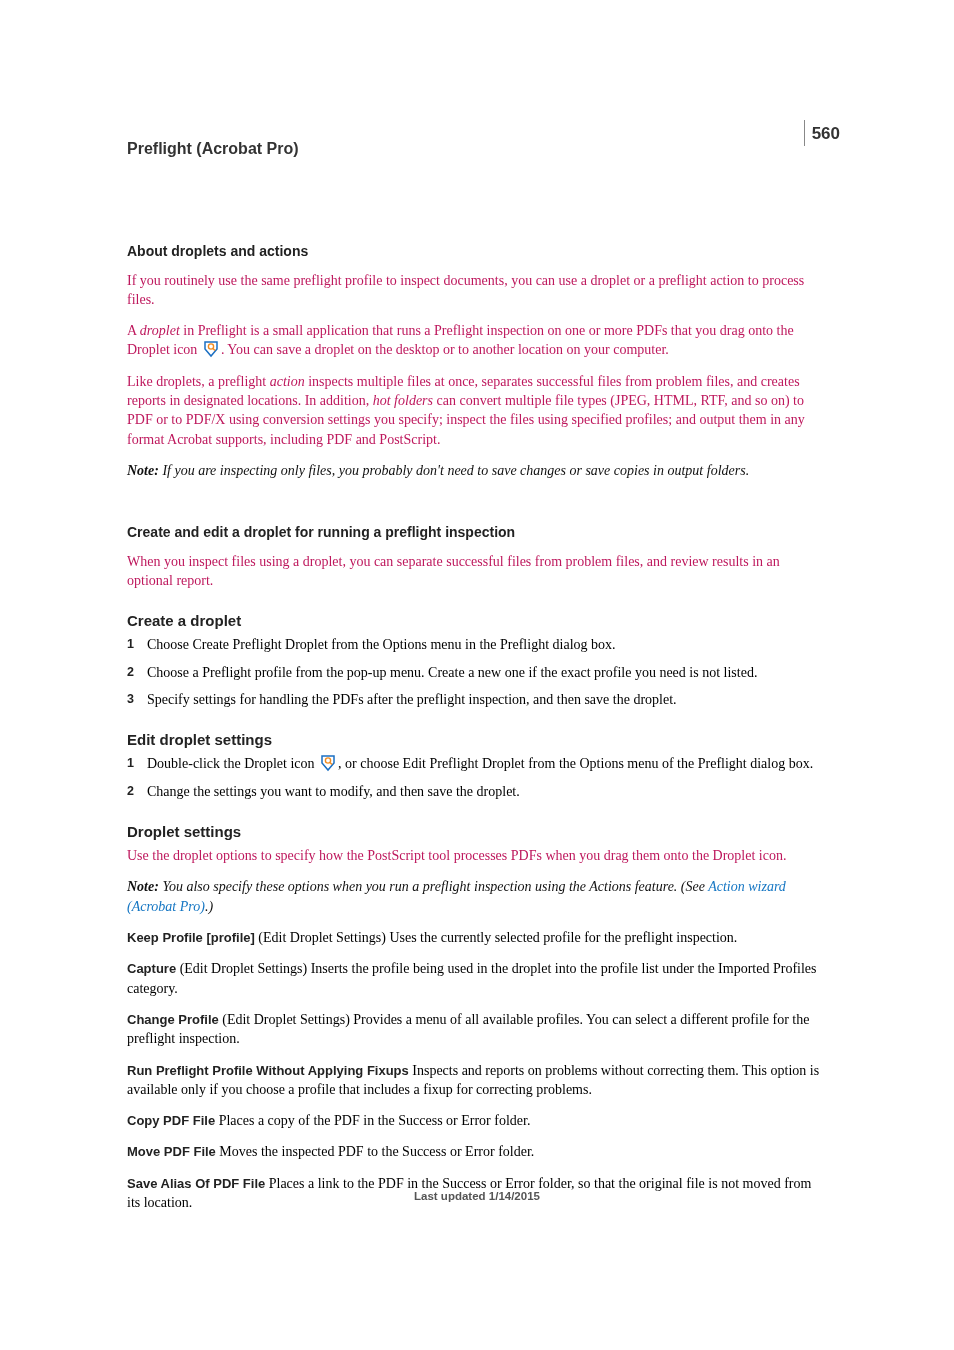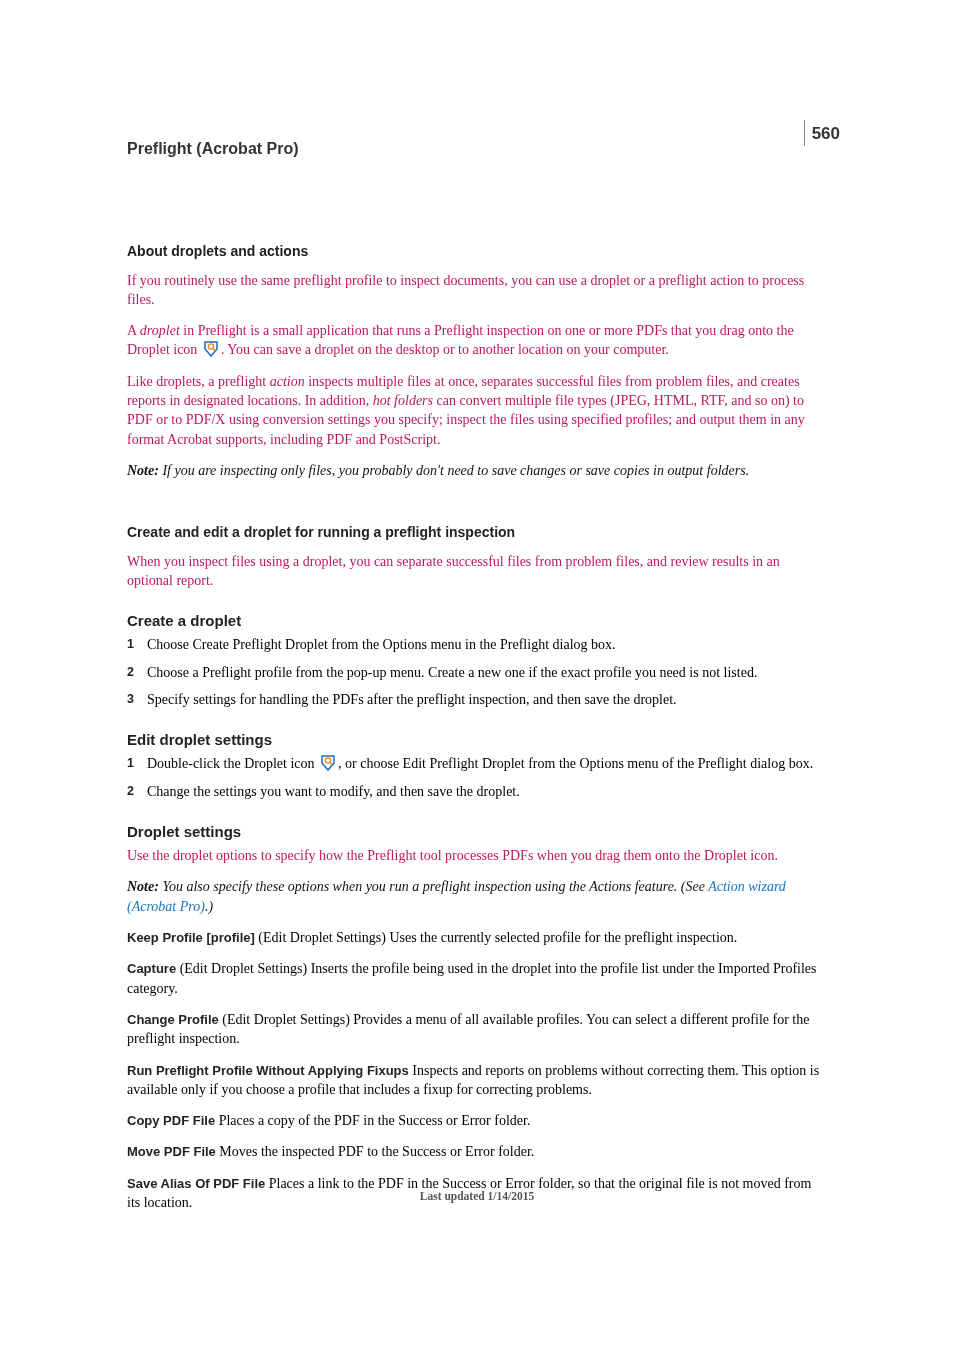--- a/index.html
+++ b/index.html
@@ -116,21 +116,21 @@
     color: #1576c3;
     text-decoration: none;
     font-style: italic;
   }
   .footer {
     position: absolute;
     bottom: 148px;
     left: 0;
     width: 954px;
     text-align: center;
-    font-family: Liberation Serif, serif;
+    font-family: Liberation Sans, sans-serif;
     font-weight: 700;
     font-size: 11.5px;
     color: #555;
   }
   .sec-gap { height: 32px; }
   svg.droplet-icon {
     vertical-align: -4px;
     margin: 0 1px;
   }
 </style>
@@ -198,21 +198,21 @@
             <line x1="11" y1="8.5" x2="13" y2="10.5" stroke="#f08a1d" stroke-width="1.4"></line>
           </svg><span>, or choose Edit Preflight Droplet from the Options menu of the Preflight dialog box.</span></span>
       </li>
     <li>
         <span class="num">2</span>
         <span class="txt">Change the settings you want to modify, and then save the droplet.</span>
       </li>
   </ol>
 
   <h3 class="sub">Droplet settings</h3>
-  <p class="body">Use the droplet options to specify how the Preflight tool processes PDFs when you drag them onto the Droplet icon.</p>
+  <p class="body">Use the droplet options to specify how the PostScript tool processes PDFs when you drag them onto the Droplet icon.</p>
 
   <p class="note">
     <strong class="nlabel">Note:</strong><span> You also specify these options when you run a preflight inspection using the Actions feature. (See </span><a href="#" class="xref">Action wizard (Acrobat Pro)</a><span>.)</span>
   </p>
 
   <p class="def"><span class="term">Keep Profile [profile]</span><span>  (Edit Droplet Settings) Uses the currently selected profile for the preflight inspection.</span></p>
 
   <p class="def"><span class="term">Capture</span><span>  (Edit Droplet Settings) Inserts the profile being used in the droplet into the profile list under the Imported Profiles category.</span></p>
 
   <p class="def"><span class="term">Change Profile</span><span>  (Edit Droplet Settings) Provides a menu of all available profiles. You can select a different profile for the preflight inspection.</span></p>

